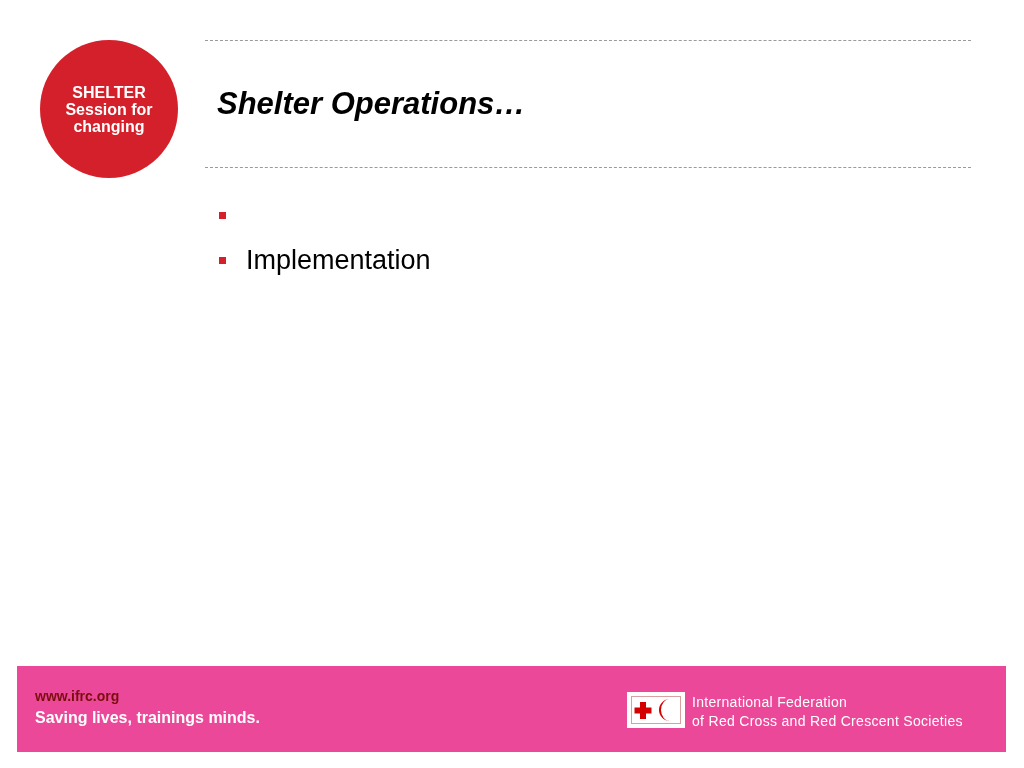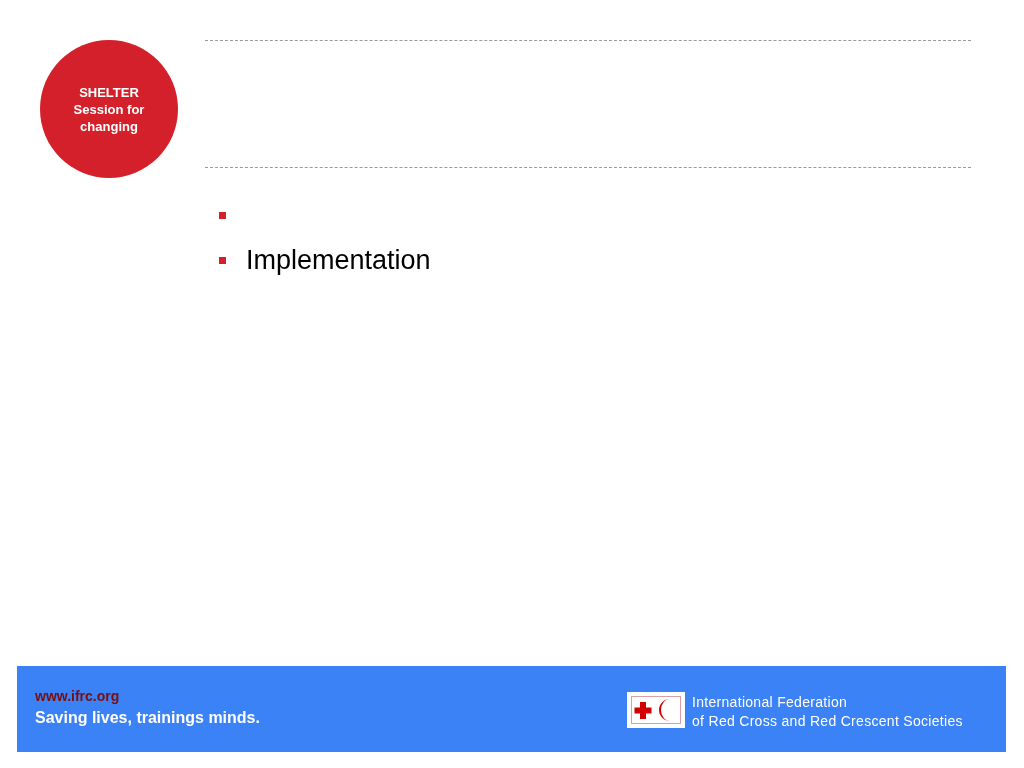--- a/index.html
+++ b/index.html
@@ -24,21 +24,21 @@
       width: 138px;
       height: 138px;
       border-radius: 50%;
       background: #d4202a;
       display: flex;
       flex-direction: column;
       align-items: center;
       justify-content: center;
       color: #ffffff;
       font-weight: bold;
-      font-size: 13px;
+      font-size: 16px;
       line-height: 17px;
       text-align: center;
     }
     .badge span { display: block; }
     .dash-line {
       position: absolute;
       left: 205px;
       width: 766px;
       height: 0;
       border-top: 1px dashed #9a9a9a;
@@ -78,21 +78,21 @@
       background: #d4202a;
       margin-left: 2px;
       margin-right: 20px;
     }
     .footer {
       position: absolute;
       left: 17px;
       top: 666px;
       width: 989px;
       height: 86px;
-      background: #3b82f6;
+      background: #ec4899;
     }
     .footer-url {
       position: absolute;
       left: 18px;
       top: 22px;
       font-size: 14px;
       font-weight: bold;
       color: #7a0e0e;
     }
     .footer-slogan {
@@ -138,20 +138,21 @@
 <div class="slide">
 
   <div class="badge">
     <span>SHELTER</span>
     <span>Session for</span>
     <span>changing</span>
   </div>
 
   <div class="dash-line dash-top"></div>
 
+  <h1 class="title">Shelter Operations…</h1>
 
   <div class="dash-line dash-bottom"></div>
 
   <ul class="bullets">
     <li>
       <span class="bullet-square"></span>
     </li>
     <li>
       <span class="bullet-square"></span>
       <span>Implementation</span>

